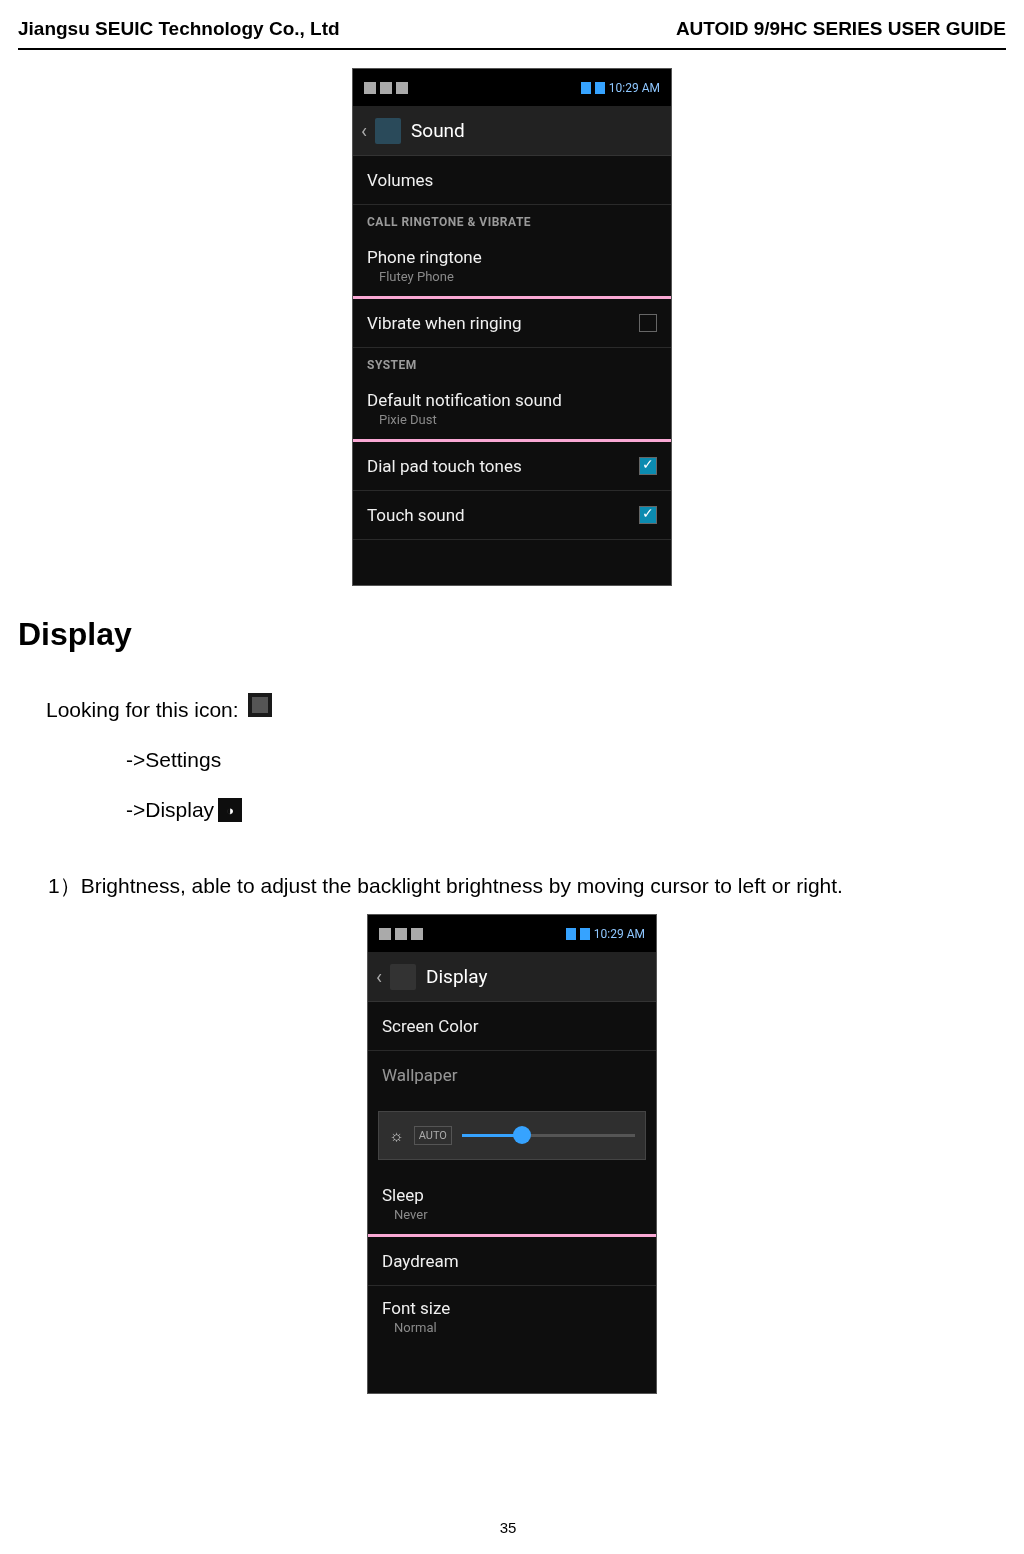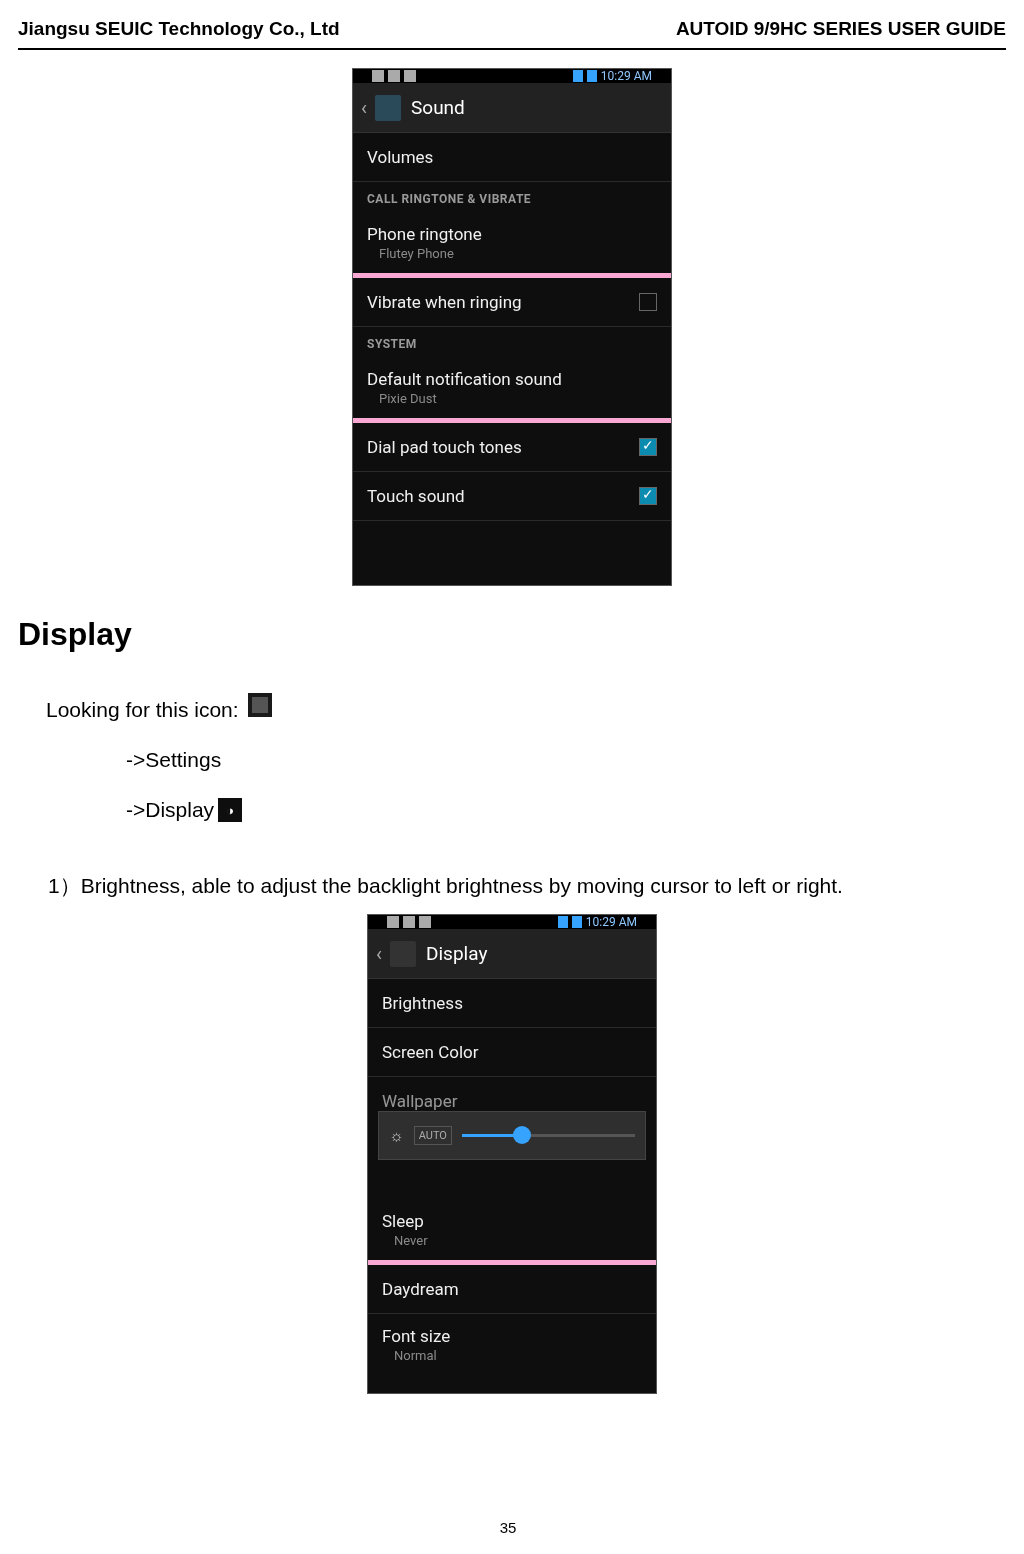--- a/index.html
+++ b/index.html
@@ -41,28 +41,28 @@
       width: 290px;
       height: 480px;
       margin: 14px auto 0 auto;
       background: #0e0e0e;
       border: 1px solid #555;
       position: relative;
       color: #eee;
       font-family: "Roboto", Arial, sans-serif;
     }
     .status-bar {
-      height: 14px;
+      height: 37px;
       background: #000;
       display: flex;
       justify-content: space-between;
       align-items: center;
       font-size: 12px;
       color: #ccc;
-      padding: 0 19px;
+      padding: 0 11px;
     }
     .status-left { display: flex; gap: 4px; align-items: center; }
     .status-right { display: flex; gap: 4px; align-items: center; color:#8fc7ff; }
     .tiny-icon { width:12px; height:12px; background:#aaa; display:inline-block; }
     .tiny-icon-blue { width:10px; height:12px; background:#36a3ff; display:inline-block; }
     .app-bar {
       height: 50px;
       background: #222;
       display: flex;
       align-items: center;
@@ -84,21 +84,21 @@
       border-radius:2px;
     }
     .app-title { font-size: 19px; color:#fff; }
     .setting-row {
       padding: 14px 14px;
       border-bottom: 1px solid #2a2a2a;
       display:flex;
       justify-content: space-between;
       align-items:center;
     }
-    .setting-row-tall { padding: 12px 14px; border-bottom:5px solid #f9a8d4;}
+    .setting-row-tall { padding: 12px 14px; border-bottom:3px solid #f9a8d4;}
     .setting-label { font-size: 17px; color:#f0f0f0; }
     .setting-sub { font-size: 13px; color:#8a8a8a; margin-top:2px;margin-left:12px; }
     .section-header {
       padding: 10px 14px 6px;
       font-size: 12px;
       color:#9a9a9a;
       font-weight:bold;
       letter-spacing: 0.5px;
     }
     .checkbox {
@@ -276,23 +276,20 @@
         <span class="tiny-icon-blue"></span>
         <span>10:29 AM</span>
       </div>
     </div>
     <div class="app-bar">
       <span class="back-chev">‹</span>
       <span class="app-icon-display"></span>
       <span class="app-title">Display</span>
     </div>
     <div class="setting-row">
-      <span class="setting-label">Brightness</span>
-    </div>
-    <div class="setting-row">
       <span class="setting-label">Screen Color</span>
     </div>
     <div class="setting-row dim" style="border-bottom:none;">
       <span class="setting-label">Wallpaper</span>
     </div>
 
     <div class="brightness-popup">
       <span class="bright-icon">☼</span>
       <span class="auto-badge">AUTO</span>
       <div class="slider-track">

